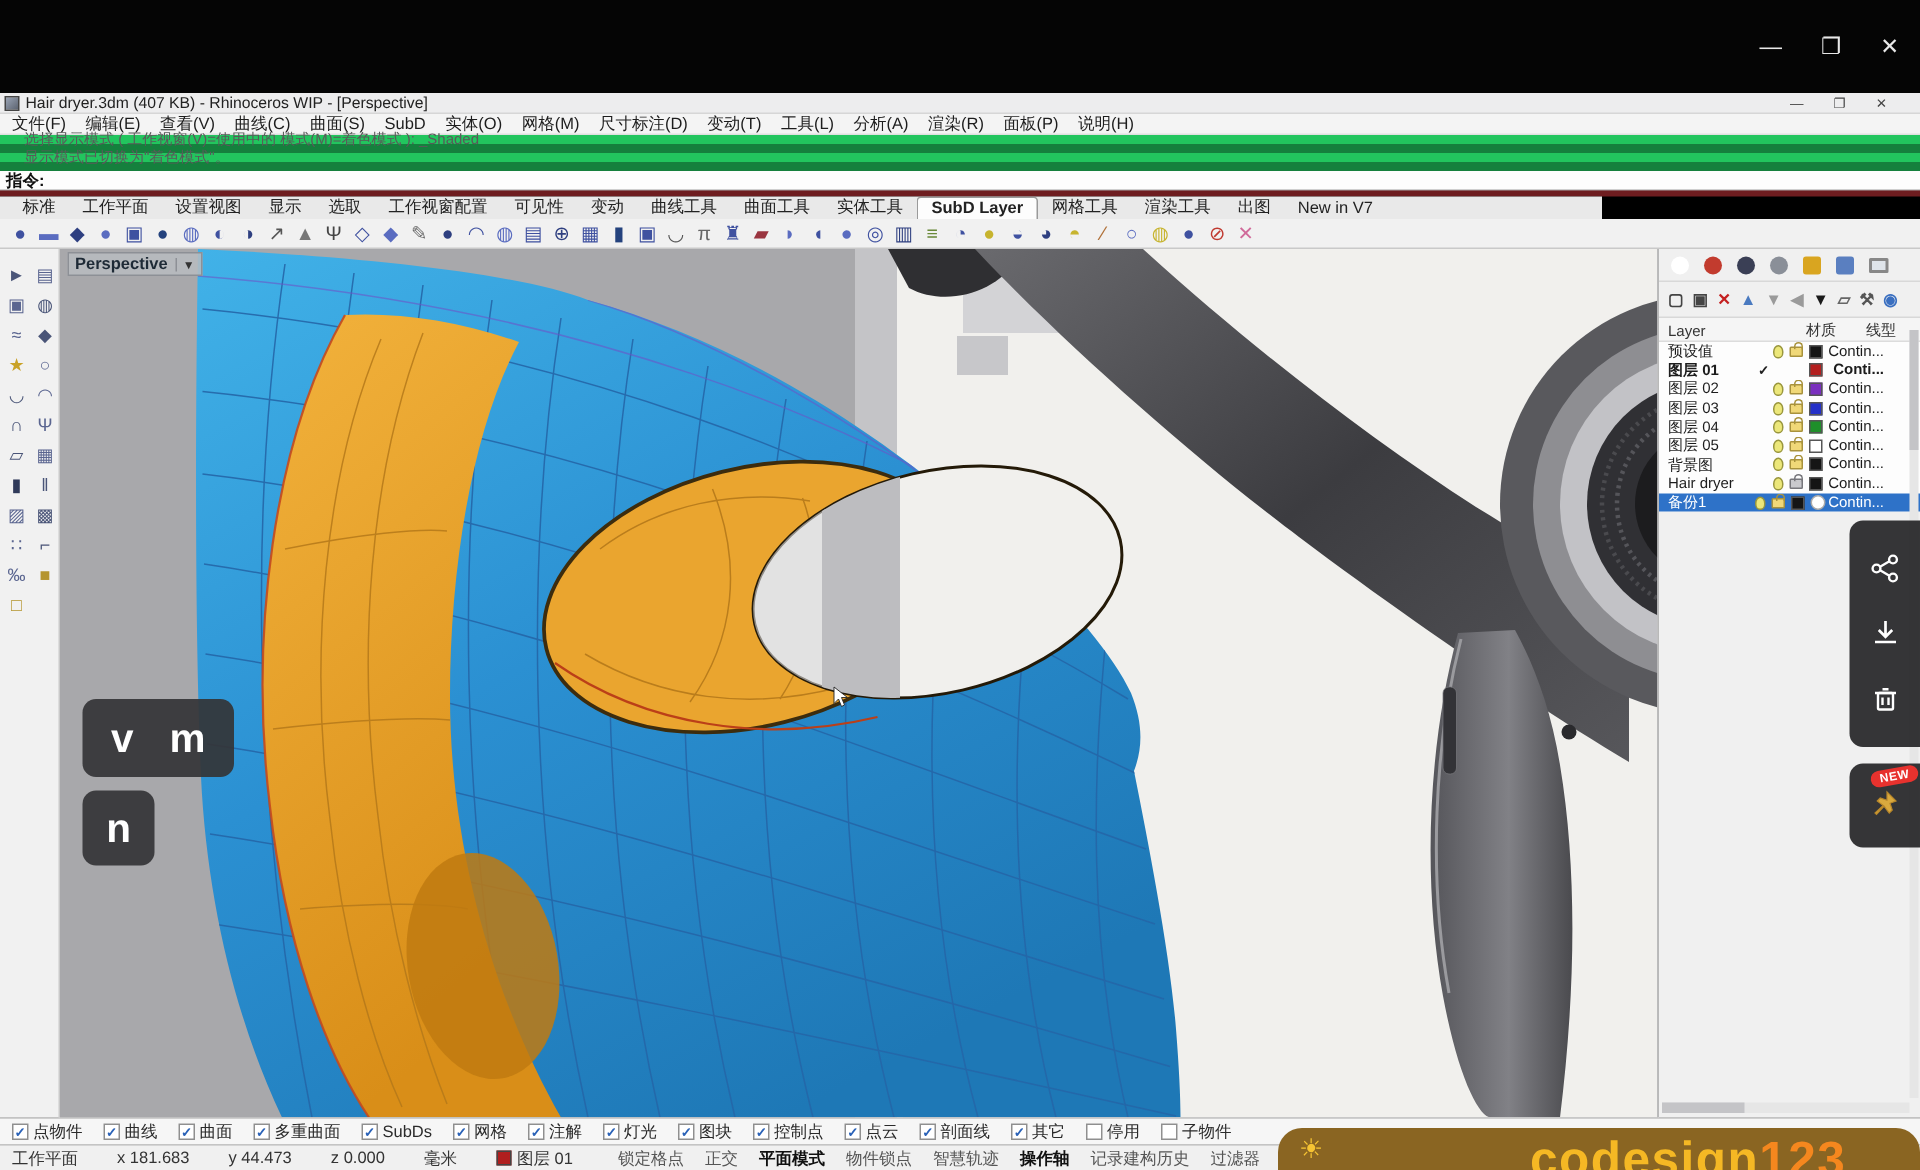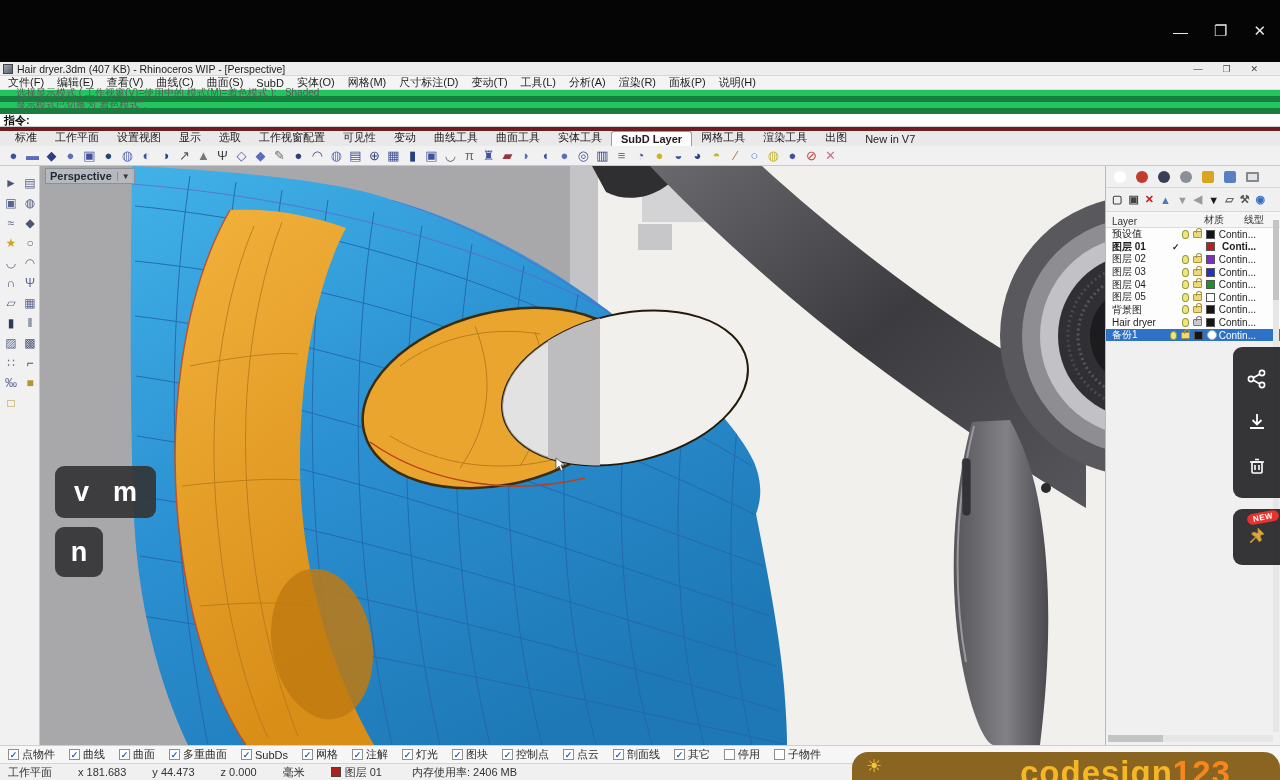--- a/index.html
+++ b/index.html
@@ -29,21 +29,21 @@
 
   .cmdline { left:0; width:1280px; height:12px; background:#22c55e; color:#5a5a5a;
     font-size:10px; display:flex; align-items:center; padding-left:16px;
     border-bottom:6px solid #15803d; }
   #cmd1 { top:90px; } #cmd2 { top:102px; }
   #cmd-prompt { left:0; top:114px; width:1280px; height:13px; background:#fdfdfd; color:#111;
     font-size:11px; font-weight:bold; display:flex; align-items:center; padding-left:4px;
     border-bottom:1px solid #cfcfcf; }
   #red-strip { left:0; top:127px; width:1280px; height:4px; background:#6e1d20; }
 
-  #tabbar { left:0; top:131px; width:1280px; height:15px; background:#e9e9e9; display:flex;
+  #tabbar { left:0; top:131px; width:1068px; height:15px; background:#e9e9e9; display:flex;
     align-items:flex-end; padding-left:6px; font-size:11px; color:#222; }
   .tab { padding:1px 9px; cursor:default; white-space:nowrap; }
   .tab.active { background:#fdfdfd; border:1px solid #9a9a9a; border-bottom:none;
     border-radius:3px 3px 0 0; font-weight:bold; }
 
   #iconbar { left:0; top:146px; width:1280px; height:20px; background:#f1f1f1; display:flex;
     align-items:center; padding-left:4px; border-bottom:1px solid #c9c9c9; }
   .ticon { width:19px; height:18px; display:flex; align-items:center; justify-content:center;
     font-size:13px; }
 
@@ -637,20 +637,30 @@
 <div class="abs" id="statusbar">
   <span class="scell">工作平面</span>
   <span class="scell">x 181.683</span>
   <span class="scell">y 44.473</span>
   <span class="scell">z 0.000</span>
   <span class="scell">毫米</span>
   <span class="layer-chip">
     <span class="sw" style="background: rgb(176, 30, 30);"></span>
     <span>图层 01</span>
   </span>
+  <span id="status-toggles" style="display:flex">
+    <span class="stoggle">锁定格点</span>
+      <span class="stoggle">正交</span>
+      <span class="stoggle active">平面模式</span>
+      <span class="stoggle">物件锁点</span>
+      <span class="stoggle">智慧轨迹</span>
+      <span class="stoggle active">操作轴</span>
+      <span class="stoggle">记录建构历史</span>
+      <span class="stoggle">过滤器</span>
+  </span>
   <span class="scell">内存使用率: 2406 MB</span>
 </div>
 
 <div class="abs" id="watermark">
   <span id="wm-sun">☀</span>
   <span id="wm-text">
     <span class="p1">codesign</span><span class="p2">123</span>
   </span>
 </div>
 

